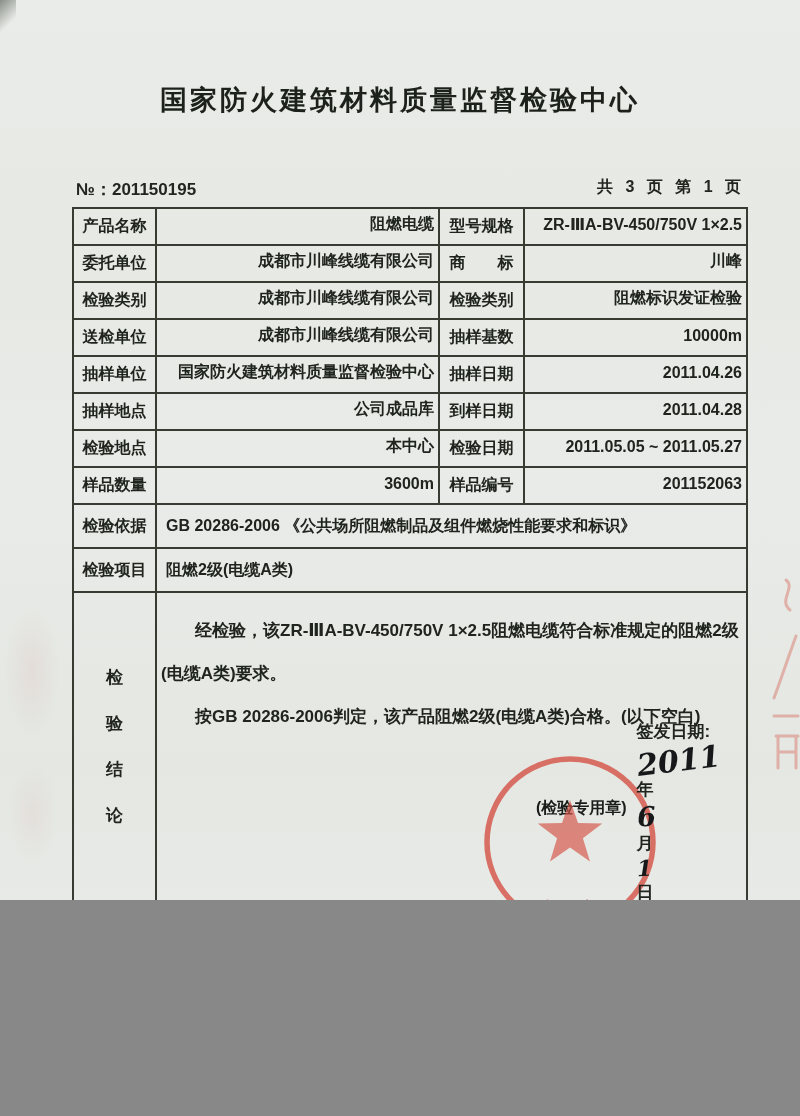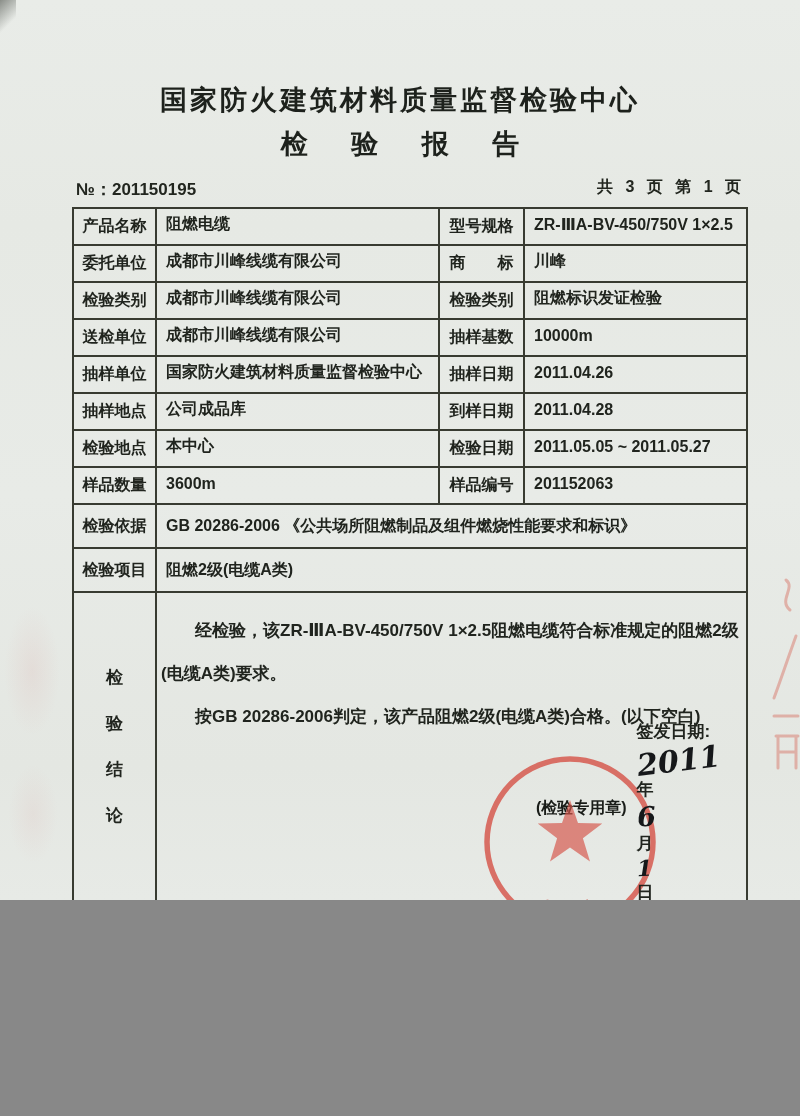--- a/index.html
+++ b/index.html
@@ -16,21 +16,21 @@
   .report-title { position:absolute; top:126px; left:0; width:100%; text-align:center;
     font-size:27px; font-weight:700; letter-spacing:18px; text-indent:18px; color:#1d211c; }
   .no-line { position:absolute; top:178px; left:76px; font-size:17px; font-weight:600; }
   .pagination { position:absolute; top:177px; right:55px; font-size:16px; font-weight:700; letter-spacing:4px; }
 
   table.report { position:absolute; left:72px; top:207px; width:674px;
     border-collapse:collapse; table-layout:fixed; }
   table.report td { border:2px solid #383b31; font-size:16px; font-weight:600;
     color:#20241e; overflow:hidden; }
   td.lbl { text-align:center; padding:0 2px; }
-  td.val { text-align:left; padding:0 4px 4px 9px; white-space:nowrap; }
+  td.val { text-align:right; padding:0 4px 4px 9px; white-space:nowrap; }
   td.wide { padding:0 4px 0 9px; }
   .vert-label { display:flex; flex-direction:column; align-items:center;
     justify-content:center; gap:23px; height:100%; margin-top:-12px; font-size:17px; }
   td.conc-cell { position:relative; vertical-align:top; }
   .conc-text { padding:16px 6px 0 4px; }
   .conc-text p { font-size:17px; line-height:43px; text-indent:2em; font-weight:600; }
   .issue-line { position:absolute; right:16px; bottom:7px; display:flex;
     align-items:baseline; white-space:nowrap; z-index:6;flex-direction:column; }
   .issue-label { font-size:17px; font-weight:600; }
   .hand { font-family:"DejaVu Serif","Liberation Serif",serif; font-style:italic;
@@ -80,21 +80,20 @@
 </head>
 <body>
 
 <div class="page">
 
   <div class="corner-shadow"></div>
   <div class="bleed bleed1"></div>
   <div class="bleed bleed2"></div>
 
   <div class="center-name">国家防火建筑材料质量监督检验中心</div>
-  <div class="report-title">检 验 报 告</div>
   <div class="no-line"><span>№：</span><span>201150195</span></div>
   <div class="pagination">共 3 页 第 1 页</div>
 
   <table class="report">
     <colgroup>
         <col style="width:83px">
         <col style="width:283px">
         <col style="width:85px">
         <col style="width:223px">
       </colgroup>

